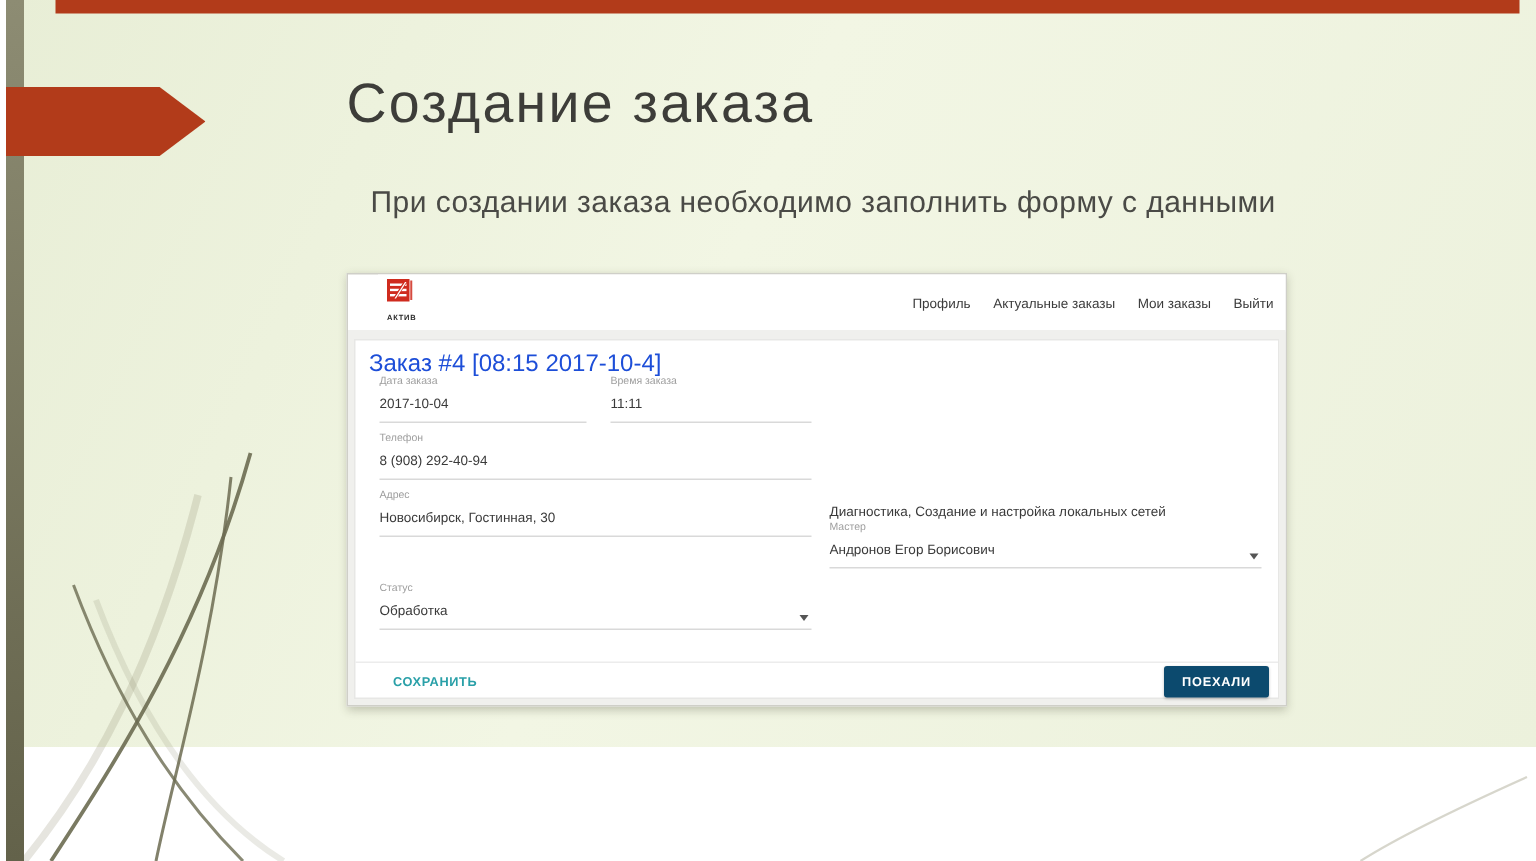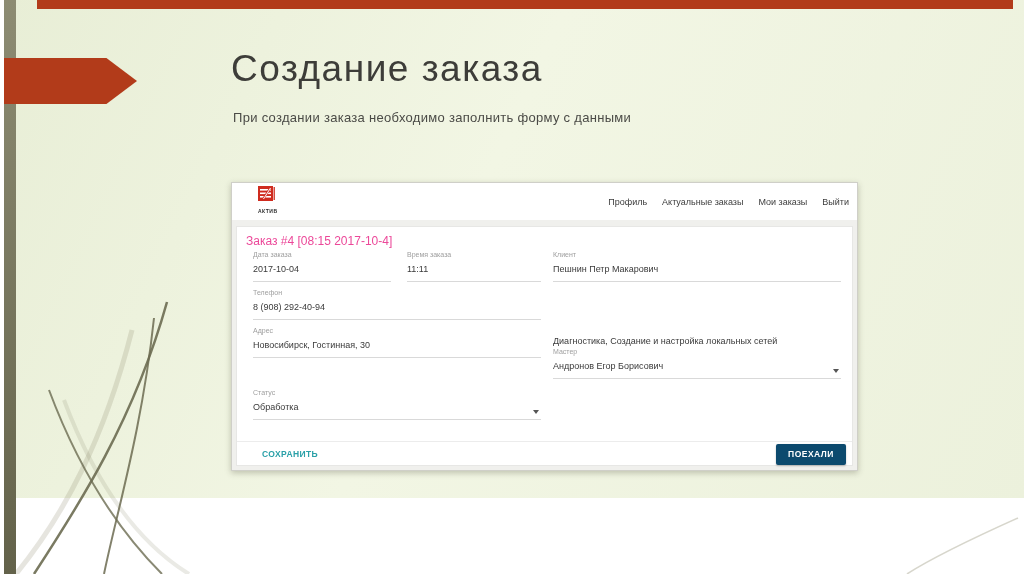--- a/index.html
+++ b/index.html
@@ -12,39 +12,39 @@
     background:linear-gradient(#8d8c73,#63624a);}
   .top-bar{position:absolute;left:33px;top:0;width:976px;height:9px;background:#b23b1a;}
 
   .grass{position:absolute;left:0;top:0;pointer-events:none;}
 
   .arrow{position:absolute;left:0;top:58px;width:133px;height:46px;background:#b23b1a;
     clip-path:polygon(0 0,77% 0,100% 50%,77% 100%,0 100%);}
 
   .title{position:absolute;left:227px;top:48px;margin:0;font-size:37px;font-weight:normal;
     letter-spacing:1.5px;color:#3d3d39;}
-  .subtitle{position:absolute;left:227px;top:108px;margin:2px;font-size:13px;
+  .subtitle{position:absolute;left:227px;top:108px;margin:16px;font-size:20px;
     letter-spacing:.3px;color:#4a4a46;}
 
   
   .shot{position:absolute;left:227px;top:182px;width:627px;height:289px;background:#fff;
     border:1px solid #cfcfc8;box-sizing:border-box;box-shadow:0 2px 6px rgba(60,60,40,.28);padding-left:20px;}
 
   .appbar{position:relative;height:37px;background:#fff;border-bottom:1px solid #e6e6e6;}
   .logo{position:absolute;left:6px;top:3px;width:30px;text-align:left;}
   .logo-text{display:block;font-size:5px;font-weight:bold;letter-spacing:.5px;color:#2b2b2b;margin-top:1px;}
   .nav{position:absolute;right:8px;top:0;height:37px;display:flex;align-items:center;gap:15px;}
   .nav-item{font-size:9px;color:#3c3c3c;cursor:pointer;white-space:nowrap;}
 
   .page{position:absolute;left:0;top:37px;right:0;bottom:0;background:#f0f0ed;
     padding:6px 4px 4px 4px;box-sizing:border-box;}
   .formcard{position:relative;width:100%;height:100%;background:#fff;border:1px solid #e7e7e5;
     box-sizing:border-box;}
 
-  .order-header{position:absolute;left:9px;top:7px;font-size:12px;color:#ec4899;}
+  .order-header{position:absolute;left:9px;top:7px;font-size:16px;color:#1d4ed8;}
 
   .field{position:absolute;border-bottom:1px solid #d9d9d9;height:31px;box-sizing:border-box;}
   .flabel{font-size:7px;color:#9e9e9e;line-height:8px;}
   .fvalue{font-size:9px;color:#3a3a3a;line-height:10px;margin-top:5px;white-space:nowrap;
     overflow:hidden;}
   .dd{position:absolute;right:2px;bottom:5px;width:0;height:0;
     border-left:3px solid transparent;border-right:3px solid transparent;border-top:4px solid #555;}
 
   .services-text{position:absolute;font-size:9px;color:#3a3a3a;white-space:nowrap;}
 
@@ -105,24 +105,20 @@
         <div class="order-header">Заказ #4 [08:15 2017-10-4]</div>
 
         <div class="field" style="left:16px;top:24px;width:138px;">
           <div class="flabel">Дата заказа</div>
           <div class="fvalue">2017-10-04</div>
         </div>
         <div class="field" style="left:170px;top:24px;width:134px;">
           <div class="flabel">Время заказа</div>
           <div class="fvalue">11:11</div>
         </div>
-        <div class="field" style="left:316px;top:24px;width:288px;">
-          <div class="flabel">Клиент</div>
-          <div class="fvalue">Пешнин Петр Макарович</div>
-        </div>
 
         <div class="field" style="left:16px;top:62px;width:288px;">
           <div class="flabel">Телефон</div>
           <div class="fvalue">8 (908) 292-40-94</div>
         </div>
 
         <div class="field" style="left:16px;top:100px;width:288px;">
           <div class="flabel">Адрес</div>
           <div class="fvalue">Новосибирск, Гостинная, 30</div>
         </div>

